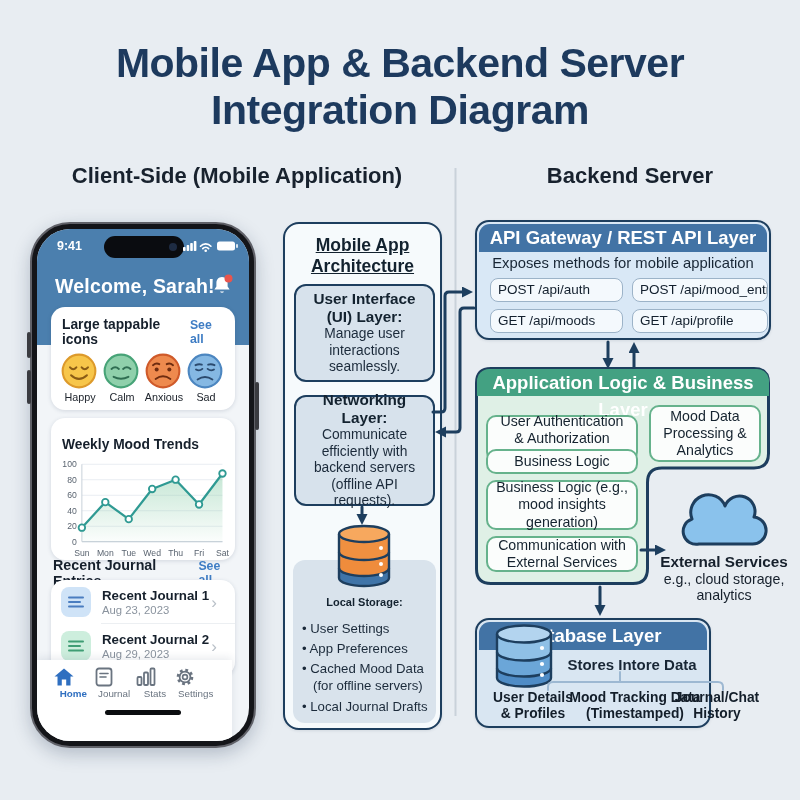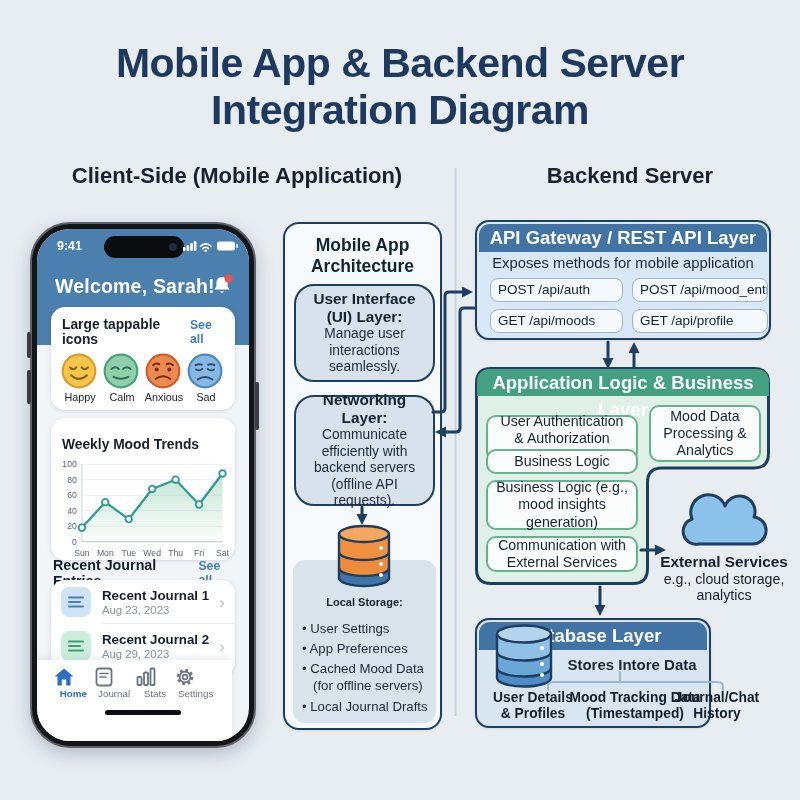--- a/index.html
+++ b/index.html
@@ -10,21 +10,21 @@
   
   .main-title{left:0;top:40px;width:800px;text-align:center;color:var(--navy-title,#1d3a5e);
     font-size:41px;font-weight:bold;line-height:47px;letter-spacing:-.5px;}
   .sec-title{top:163px;font-size:22px;font-weight:bold;color:#18222e;text-align:center;}
   
   .dbox{border:2.5px solid var(--navy,#1d3e5e);border-radius:14px;background:#f6fafc;
     box-shadow:0 1px 3px rgba(20,40,70,.10);}
   .hdr{position:absolute;left:2px;right:2px;top:2px;height:28px;border-radius:11px 11px 0 0;
     color:#fff;font-weight:bold;font-size:18.5px;text-align:center;line-height:28px;}
   .innerbox{position:absolute;background:#d7e2ec;border:2.5px solid var(--navy,#1d3e5e);
-    border-radius:20px;display:flex;flex-direction:column;justify-content:center;
+    border-radius:12px;display:flex;flex-direction:column;justify-content:center;
     text-align:center;color:#1b2a3a;font-size:13.8px;line-height:1.2;padding:4px 8px;}
   .innerbox b{font-size:15.3px;line-height:1.18;color:#13222f;}
   .greenbox{position:absolute;background:#fbfdfc;border:2px solid var(--green-border,#66b28c);
     border-radius:10px;display:flex;align-items:center;justify-content:center;text-align:center;
     color:#15232f;font-size:14.2px;line-height:1.2;padding:2px 6px;}
   .pill{background:#f4f9fd;border:1.5px solid #9cb3c8;border-radius:8px;height:24px;
     line-height:21px;padding:0 7px;font-size:13.5px;color:#13202e;white-space:nowrap;overflow:hidden;}
   
   .phone{left:30px;top:222px;width:226px;height:526px;background:#141519;border-radius:40px;
     border:2px solid #606168;box-shadow:0 6px 18px rgba(20,40,70,.25);}
@@ -41,38 +41,38 @@
   .card{position:absolute;left:14px;width:184px;background:#fff;border-radius:14px;
     box-shadow:0 1px 4px rgba(30,50,80,.15);}
   .cardrow{display:flex;justify-content:space-between;align-items:baseline;padding:10px 11px 0 11px;}
   .cardtitle{font-weight:bold;font-size:13.8px;color:#16202c;}
   .seeall{font-size:12.3px;color:var(--link,#3f7dc4);font-weight:bold;margin-left:7px;}
   .moodrow{display:flex;justify-content:space-between;padding:5px 8px 0 8px;}
   .moodcol{width:44px;text-align:center;}
   .moodcol .lbl{font-size:10.8px;color:#20262e;margin-top:1px;}
   .jheading{position:absolute;left:16px;top:328px;width:180px;display:flex;justify-content:space-between;align-items:baseline;}
   .jheading .h{font-weight:bold;font-size:14.3px;color:#16202c;}
-  .entry{display:flex;align-items:center;padding:7px 8px 6px 10px;}
+  .entry{display:flex;align-items:center;padding:7px 16px 6px 10px;}
   .eicon{width:30px;height:30px;border-radius:8px;flex:none;display:flex;align-items:center;justify-content:center;}
   .etext{flex:1;margin-left:11px;}
   .etitle{font-weight:bold;font-size:13.3px;color:#16202c;}
   .edate{font-size:11.3px;color:#8a939e;margin-top:1px;}
   .chev{color:#b9c0c8;font-size:17px;line-height:1;flex:none;margin-right:2px;}
   .edivider{height:1px;background:#eceff2;margin-left:50px;}
   .navbar{position:absolute;left:0;bottom:0;width:195px;height:81px;background:#fff;
     box-shadow:0 -2px 8px rgba(30,50,80,.10);}
   .navitems{display:flex;justify-content:space-between;padding:7px 16px 0 16px;}
   .navitem{width:42px;text-align:center;}
   .navitem .nl{font-size:9.8px;color:#6a7480;margin-top:1px;}
   .navitem.active .nl{color:var(--nav-blue,#2f6fc0);font-weight:bold;}
   .homebar{position:absolute;left:68px;bottom:26px;width:76px;height:5px;border-radius:3px;background:#0b0d10;}
   
   .arch{left:283px;top:222px;width:159px;height:508px;border-radius:16px;}
   .arch-title{position:absolute;left:0;top:11px;width:100%;text-align:center;font-weight:bold;
-    font-size:17.5px;line-height:21px;color:#13222f;}
+    font-size:17.5px;line-height:21px;color:#13222f;text-decoration:underline;}
   .storage{position:absolute;left:8px;top:336px;width:143px;height:163px;background:#d9e3ec;border-radius:12px;}
   .storage .st{position:absolute;top:36px;width:100%;text-align:center;font-weight:bold;font-size:11px;color:#13222f;}
   .storage ul{position:absolute;top:60px;left:9px;right:5px;margin:0;padding:0;list-style:none;}
   .storage li{font-size:13.2px;color:#1b2a3a;line-height:1.3;padding-left:11px;text-indent:-11px;margin-bottom:3px;}
   .storage li::before{content:"• ";}
   
   .api{left:475px;top:220px;width:296px;height:120px;background:#d9e8f6;}
   .api-sub{position:absolute;top:33px;width:100%;text-align:center;font-size:14.8px;color:#182635;}
   .apigrid{position:absolute;left:13px;top:56px;display:grid;grid-template-columns:133px 136px;column-gap:9px;row-gap:7px;}
   .applogic-hdr{left:477px;top:368.5px;width:292px;height:27px;border-radius:12px 12px 0 0;

